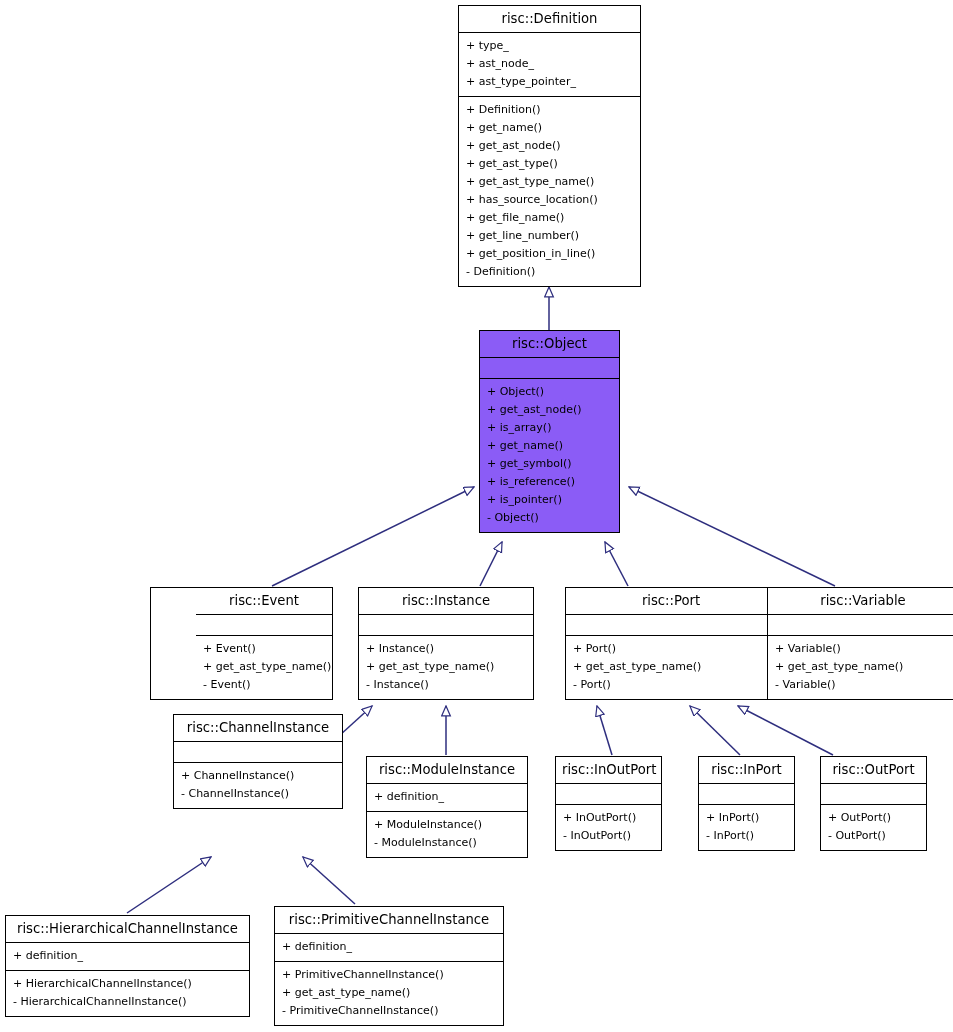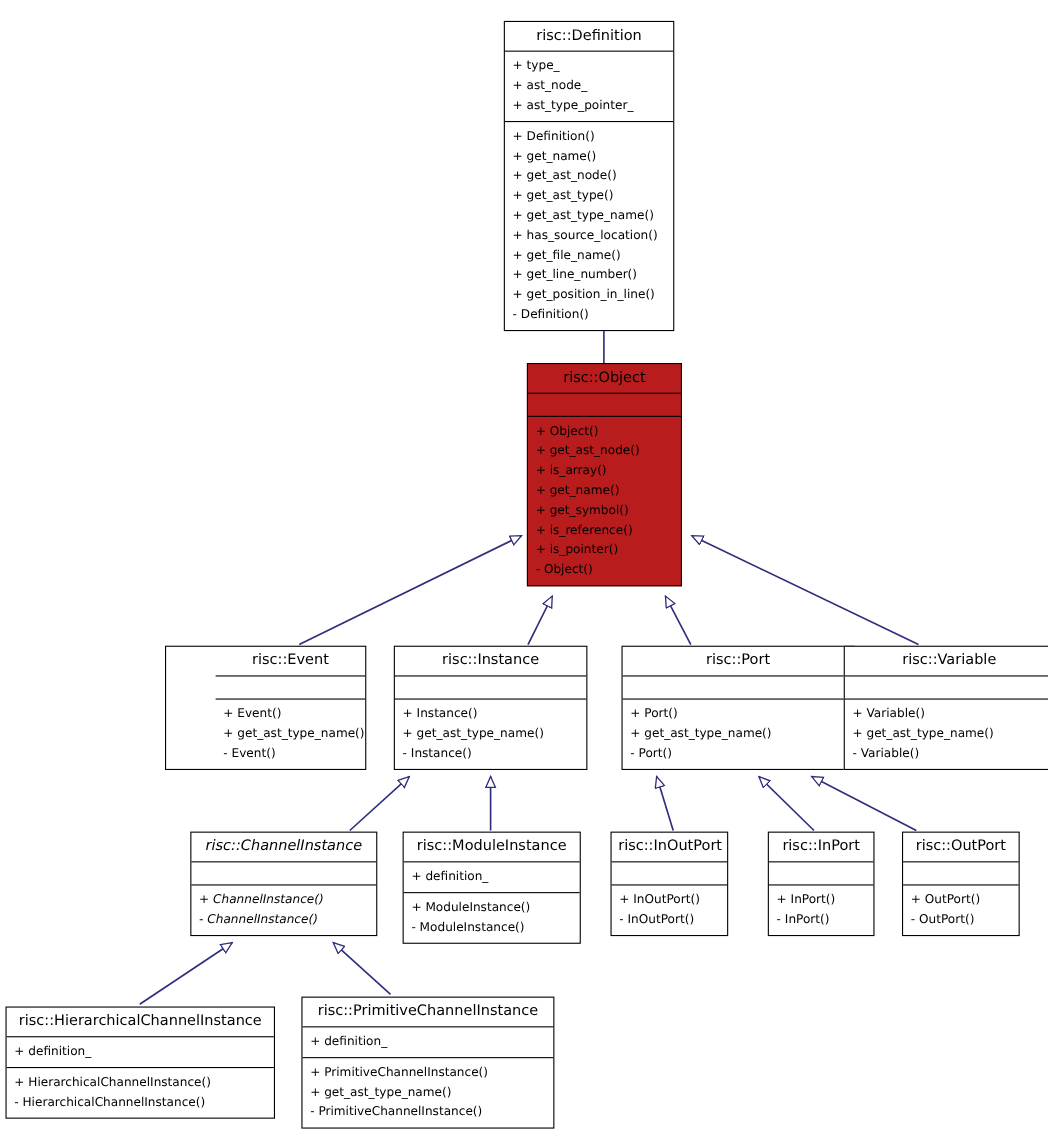--- a/index.html
+++ b/index.html
@@ -28,21 +28,21 @@
     pointer-events: none;
   }
   .uml-class {
     position: absolute;
     box-sizing: border-box;
     border: 1px solid #000000;
     background: #ffffff;
     z-index: 2;
   }
   .uml-class.highlight {
-    background: #b91c1c;
+    background: #8b5cf6;
   }
   .cls-title {
     text-align: center;
     font-size: 13.2px;
     color: #000000;
     line-height: 15px;
     padding: 5px 6px 6px 6px;
     white-space: nowrap;
   }
   .cls-sep {
@@ -97,21 +97,21 @@
       <line x1="740" y1="755" x2="690" y2="706"></line>
 
       <line x1="833" y1="755" x2="738" y2="706"></line>
 
       <line x1="127" y1="913" x2="211" y2="857"></line>
 
       <line x1="355" y1="904" x2="303" y2="857"></line>
     </g>
   </svg>
 
-  <div class="uml-class" style="left:458px; top:19px; width:155px;">
+  <div class="uml-class" style="left:458px; top:5px; width:183px;">
     <div class="cls-title">risc::Definition</div>
     <div class="cls-sep"></div>
     <div class="cls-attrs">
         <div class="cls-row">+ type_</div>
         <div class="cls-row">+ ast_node_</div>
         <div class="cls-row">+ ast_type_pointer_</div>
       </div>
     <div class="cls-sep"></div>
     <div class="cls-ops">
         <div class="cls-row">+ Definition()</div>
@@ -185,21 +185,21 @@
     <div class="cls-sep"></div>
     <div class="cls-attrs empty"></div>
     <div class="cls-sep"></div>
     <div class="cls-ops">
         <div class="cls-row">+ Variable()</div>
         <div class="cls-row">+ get_ast_type_name()</div>
         <div class="cls-row">- Variable()</div>
       </div>
   </div>
 
-  <div class="uml-class" style="left:173px; top:756px; width:170px;font-style:italic;">
+  <div class="uml-class" style="left:173px; top:714px; width:170px;">
     <div class="cls-title">risc::ChannelInstance</div>
     <div class="cls-sep"></div>
     <div class="cls-attrs empty"></div>
     <div class="cls-sep"></div>
     <div class="cls-ops">
         <div class="cls-row">+ ChannelInstance()</div>
         <div class="cls-row">- ChannelInstance()</div>
       </div>
   </div>
 

